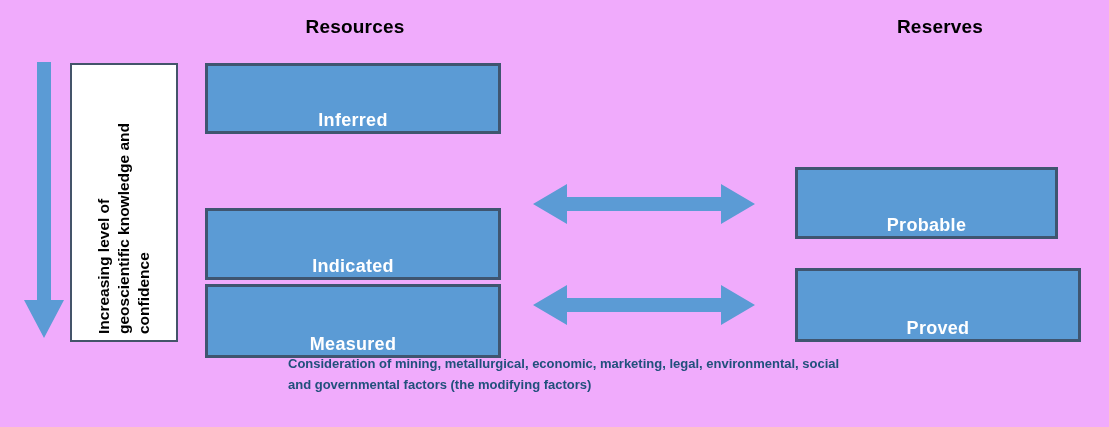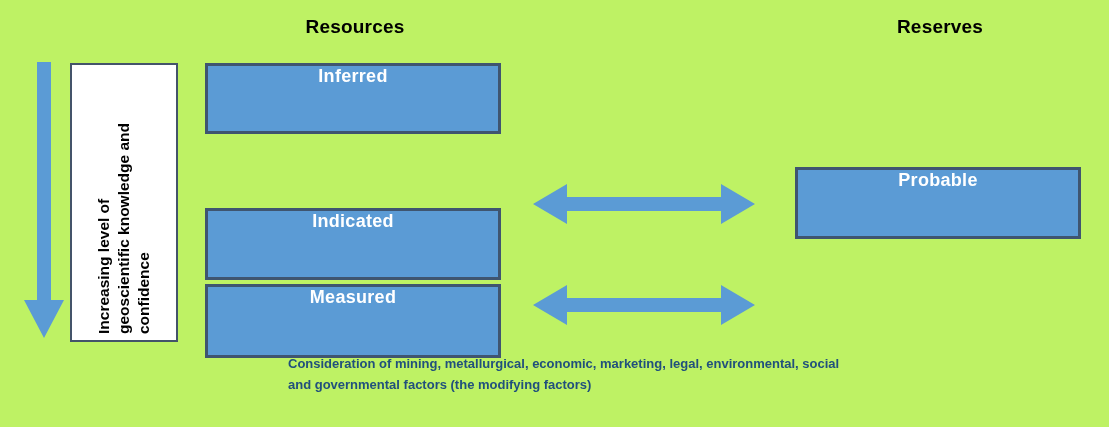--- a/index.html
+++ b/index.html
@@ -7,21 +7,21 @@
     padding: 0;
     background: #ffffff;
   }
   body {
     font-family: "Liberation Sans", sans-serif;
   }
   #canvas {
     position: relative;
     width: 1109px;
     height: 427px;
-    background: #bef264;
+    background: #f0abfc;
     overflow: hidden;
   }
 
   
   .col-header {
     position: absolute;
     font-family: "Liberation Sans", sans-serif;
     font-weight: bold;
     font-size: 19px;
     color: #000000;
@@ -69,36 +69,36 @@
     white-space: pre-line;
   }
 
   
   .class-box {
     position: absolute;
     background: #5B9BD5;
     border: 3px solid #3F5570;
     box-sizing: border-box;
     display: flex;
-    align-items: flex-start;
+    align-items: flex-end;
     justify-content: center;
   }
   .class-box .box-label {
     font-family: "Liberation Sans", sans-serif;
     font-weight: bold;
     font-size: 18px;
     color: #ffffff;
     letter-spacing: 0.3px;
     white-space: nowrap;
   }
 
   #box-inferred  { left: 205px; top: 63px;  width: 296px; height: 71px; }
   #box-indicated { left: 205px; top: 167px; width: 296px; height: 72px; margin-top: 41px; }
   #box-measured  { left: 205px; top: 284px; width: 296px; height: 74px; }
-  #box-probable  { left: 795px; top: 167px; width: 286px; height: 72px; }
+  #box-probable  { left: 795px; top: 167px; width: 263px; height: 72px; }
   #box-proved    { left: 795px; top: 268px; width: 286px; height: 74px; }
 
   
   .double-arrow {
     position: absolute;
     left: 533px;
     width: 222px;
     height: 48px;
   }
   #arrow-indicated-probable { top: 180px; }
@@ -148,20 +148,23 @@
   </div>
 
   <div class="class-box" id="box-measured">
     <span class="box-label">Measured</span>
   </div>
 
   <div class="class-box" id="box-probable">
     <span class="box-label">Probable</span>
   </div>
 
+  <div class="class-box" id="box-proved">
+    <span class="box-label">Proved</span>
+  </div>
 
   <div class="double-arrow" id="arrow-indicated-probable">
     <svg width="222" height="48" viewBox="0 0 222 48" xmlns="http://www.w3.org/2000/svg">
       <polygon points="0,24 34,4 34,17 188,17 188,4 222,24 188,44 188,31 34,31 34,44" fill="#5B9BD5"></polygon>
     </svg>
   </div>
 
   <div class="double-arrow" id="arrow-measured-proved">
     <svg width="222" height="48" viewBox="0 0 222 48" xmlns="http://www.w3.org/2000/svg">
       <polygon points="0,24 34,4 34,17 188,17 188,4 222,24 188,44 188,31 34,31 34,44" fill="#5B9BD5"></polygon>

